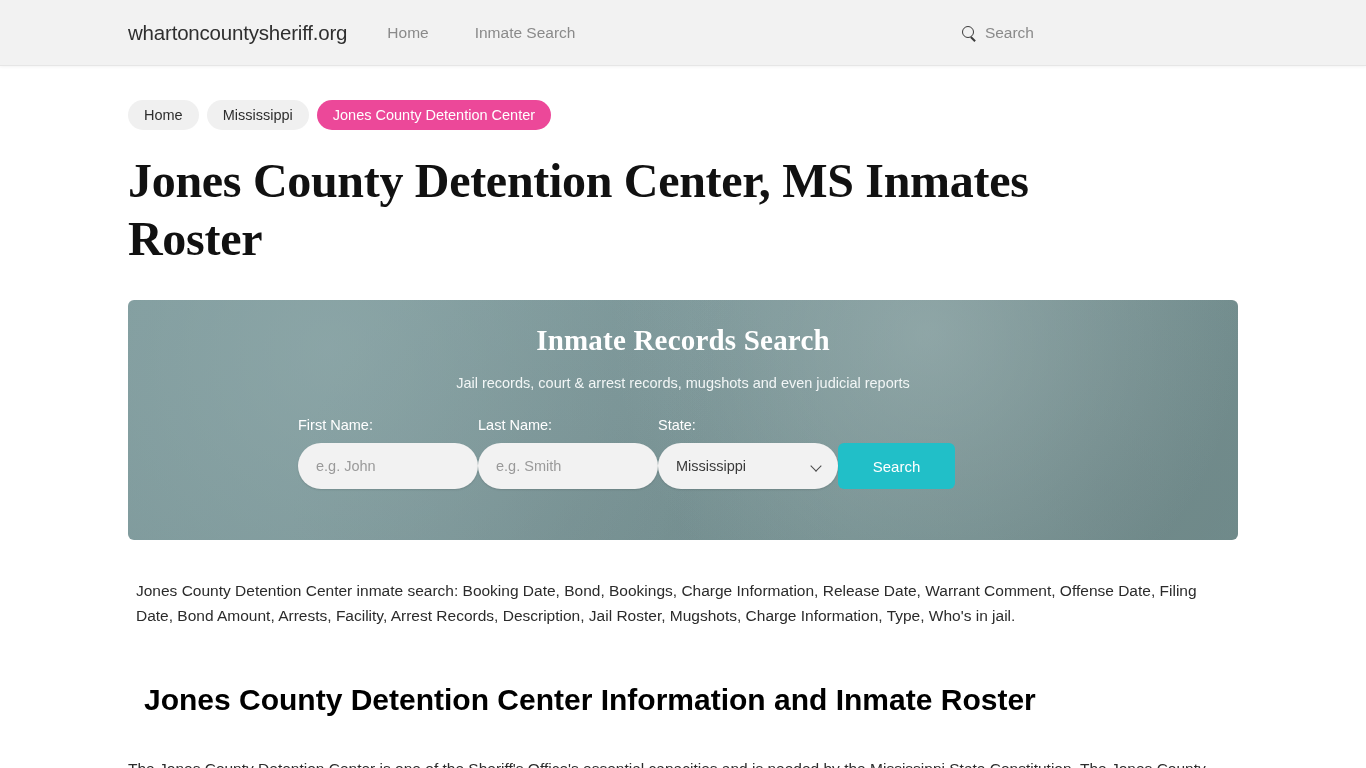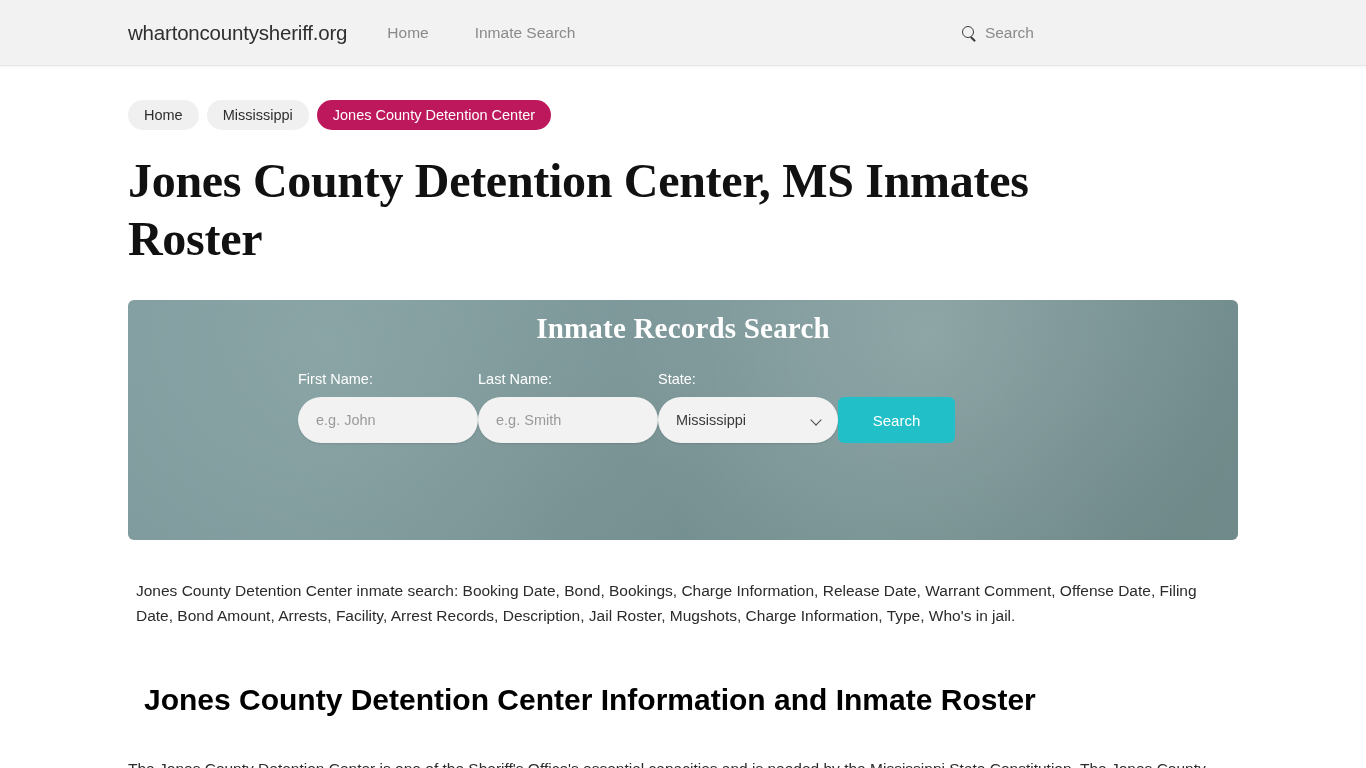--- a/index.html
+++ b/index.html
@@ -105,21 +105,21 @@
     height: 30px;
     padding: 0 16px;
     border-radius: 16px;
     background: #f0f0f0;
     color: #2d2d2d;
     font-size: 14.5px;
     text-decoration: none;
     white-space: nowrap;
   }
   .crumb.active {
-    background: #be185d;
+    background: #ec4899;
     color: #ffffff;
   }
 
   
   .page-title {
     margin: 22px 0 0 0;
     font-family: "Liberation Serif", serif;
     font-weight: bold;
     font-size: 48px;
     line-height: 58px;
@@ -144,21 +144,21 @@
     overflow: hidden;
     background:
       radial-gradient(circle at 18% 20%, rgba(150,175,176,0.55), rgba(150,175,176,0) 42%),
       radial-gradient(circle at 72% 14%, rgba(168,188,188,0.5), rgba(168,188,188,0) 38%),
       radial-gradient(circle at 88% 78%, rgba(106,128,130,0.55), rgba(106,128,130,0) 45%),
       radial-gradient(circle at 40% 92%, rgba(112,136,138,0.5), rgba(112,136,138,0) 40%),
       linear-gradient(145deg, #7e9a9c 0%, #7b9698 45%, #73908f 100%);
   }
   .panel-title {
     margin: 0;
-    padding-top: 12px;
+    padding-top: 24px;
     text-align: center;
     font-family: "Liberation Serif", serif;
     font-weight: bold;
     font-size: 29px;
     color: #ffffff;
     letter-spacing: 0.2px;
   }
   .panel-subtitle {
     margin: 0;
     padding-top: 18px;
@@ -288,20 +288,21 @@
     <a class="crumb" href="#">Home</a>
     <a class="crumb" href="#">Mississippi</a>
     <a class="crumb active" href="#">Jones County Detention Center</a>
   </nav>
 
   <h1 class="page-title">Jones County Detention Center, MS Inmates Roster</h1>
 
 
   <section class="search-panel">
     <h2 class="panel-title">Inmate Records Search</h2>
+    <p class="panel-subtitle">Jail records, court &amp; arrest records, mugshots and even judicial reports</p>
 
     <form class="form-row">
       <div class="field">
         <label class="field-label">First Name:</label>
         <input class="text-input" type="text" placeholder="e.g. John" style="">
       </div>
 
       <div class="field">
         <label class="field-label">Last Name:</label>
         <input class="text-input" type="text" placeholder="e.g. Smith" style="">

